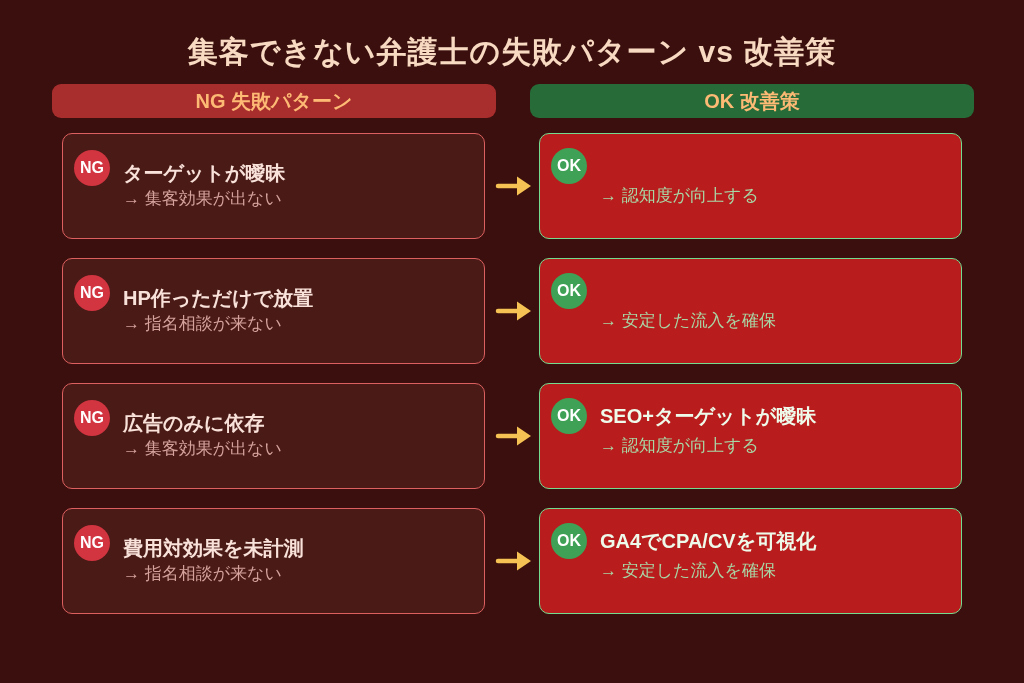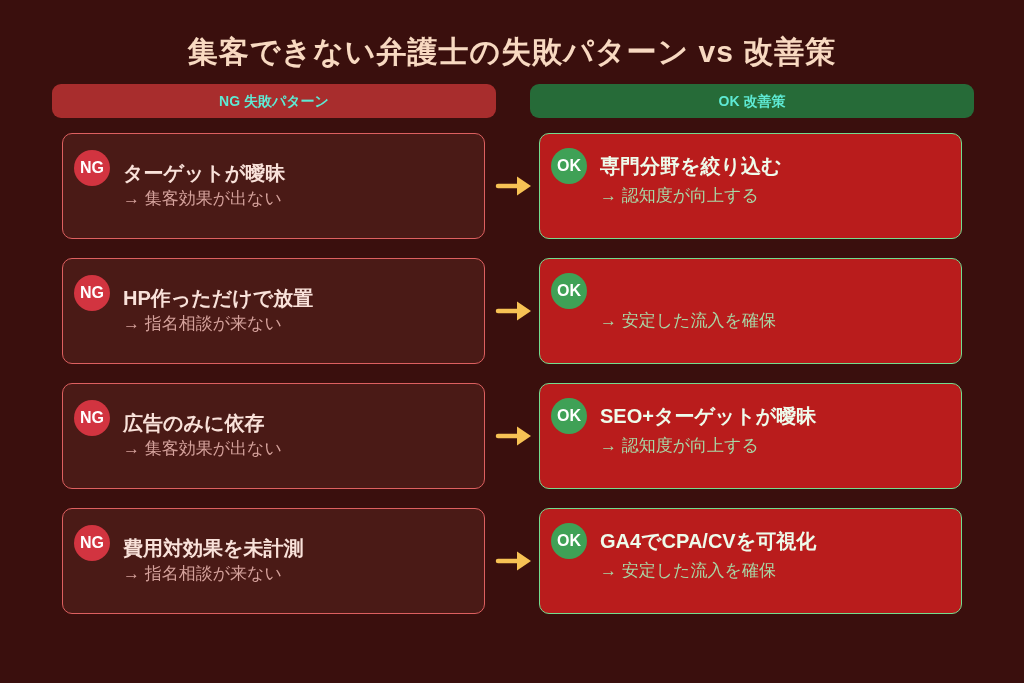--- a/index.html
+++ b/index.html
@@ -27,23 +27,23 @@
     color: #f8d9c1;
   }
   .col-header {
     position: absolute;
     top: 84px;
     width: 444px;
     height: 34px;
     line-height: 34px;
     border-radius: 9px;
     text-align: center;
-    font-size: 14px;
-    font-weight: bold;
-    color: #5eead4;
+    font-size: 20px;
+    font-weight: bold;
+    color: #fdba74;
   }
   .col-header.ng { left: 52px;  background: #a82d2d; }
   .col-header.ok { left: 530px; background: #266b38; }
 
   .row { position: absolute; left: 0; width: 816px; height: 107px; }
   .row.r0 { top: 133px; }
   .row.r1 { top: 258px; }
   .row.r2 { top: 383px; }
   .row.r3 { top: 508px; }
 
@@ -124,21 +124,20 @@
       </div>
       <div class="card-sub">→ 集客効果が出ない</div>
     </div>
     <svg class="arrow" viewBox="0 0 38 26">
       <line x1="3" y1="13" x2="23" y2="13" stroke="#f7c254" stroke-width="4.5" stroke-linecap="round"></line>
       <polygon points="22,3.5 36,13 22,22.5" fill="#f7c254"></polygon>
     </svg>
     <div class="card ok">
       <div class="card-head">
         <span class="badge">OK</span>
-        <span class="card-title">専門分野を絞り込む</span>
       </div>
       <div class="card-sub">→ 認知度が向上する</div>
     </div>
   </div>
 
   <div class="row r1">
     <div class="card ng">
       <div class="card-head">
         <span class="badge">NG</span>
         <span class="card-title">HP作っただけで放置</span>

